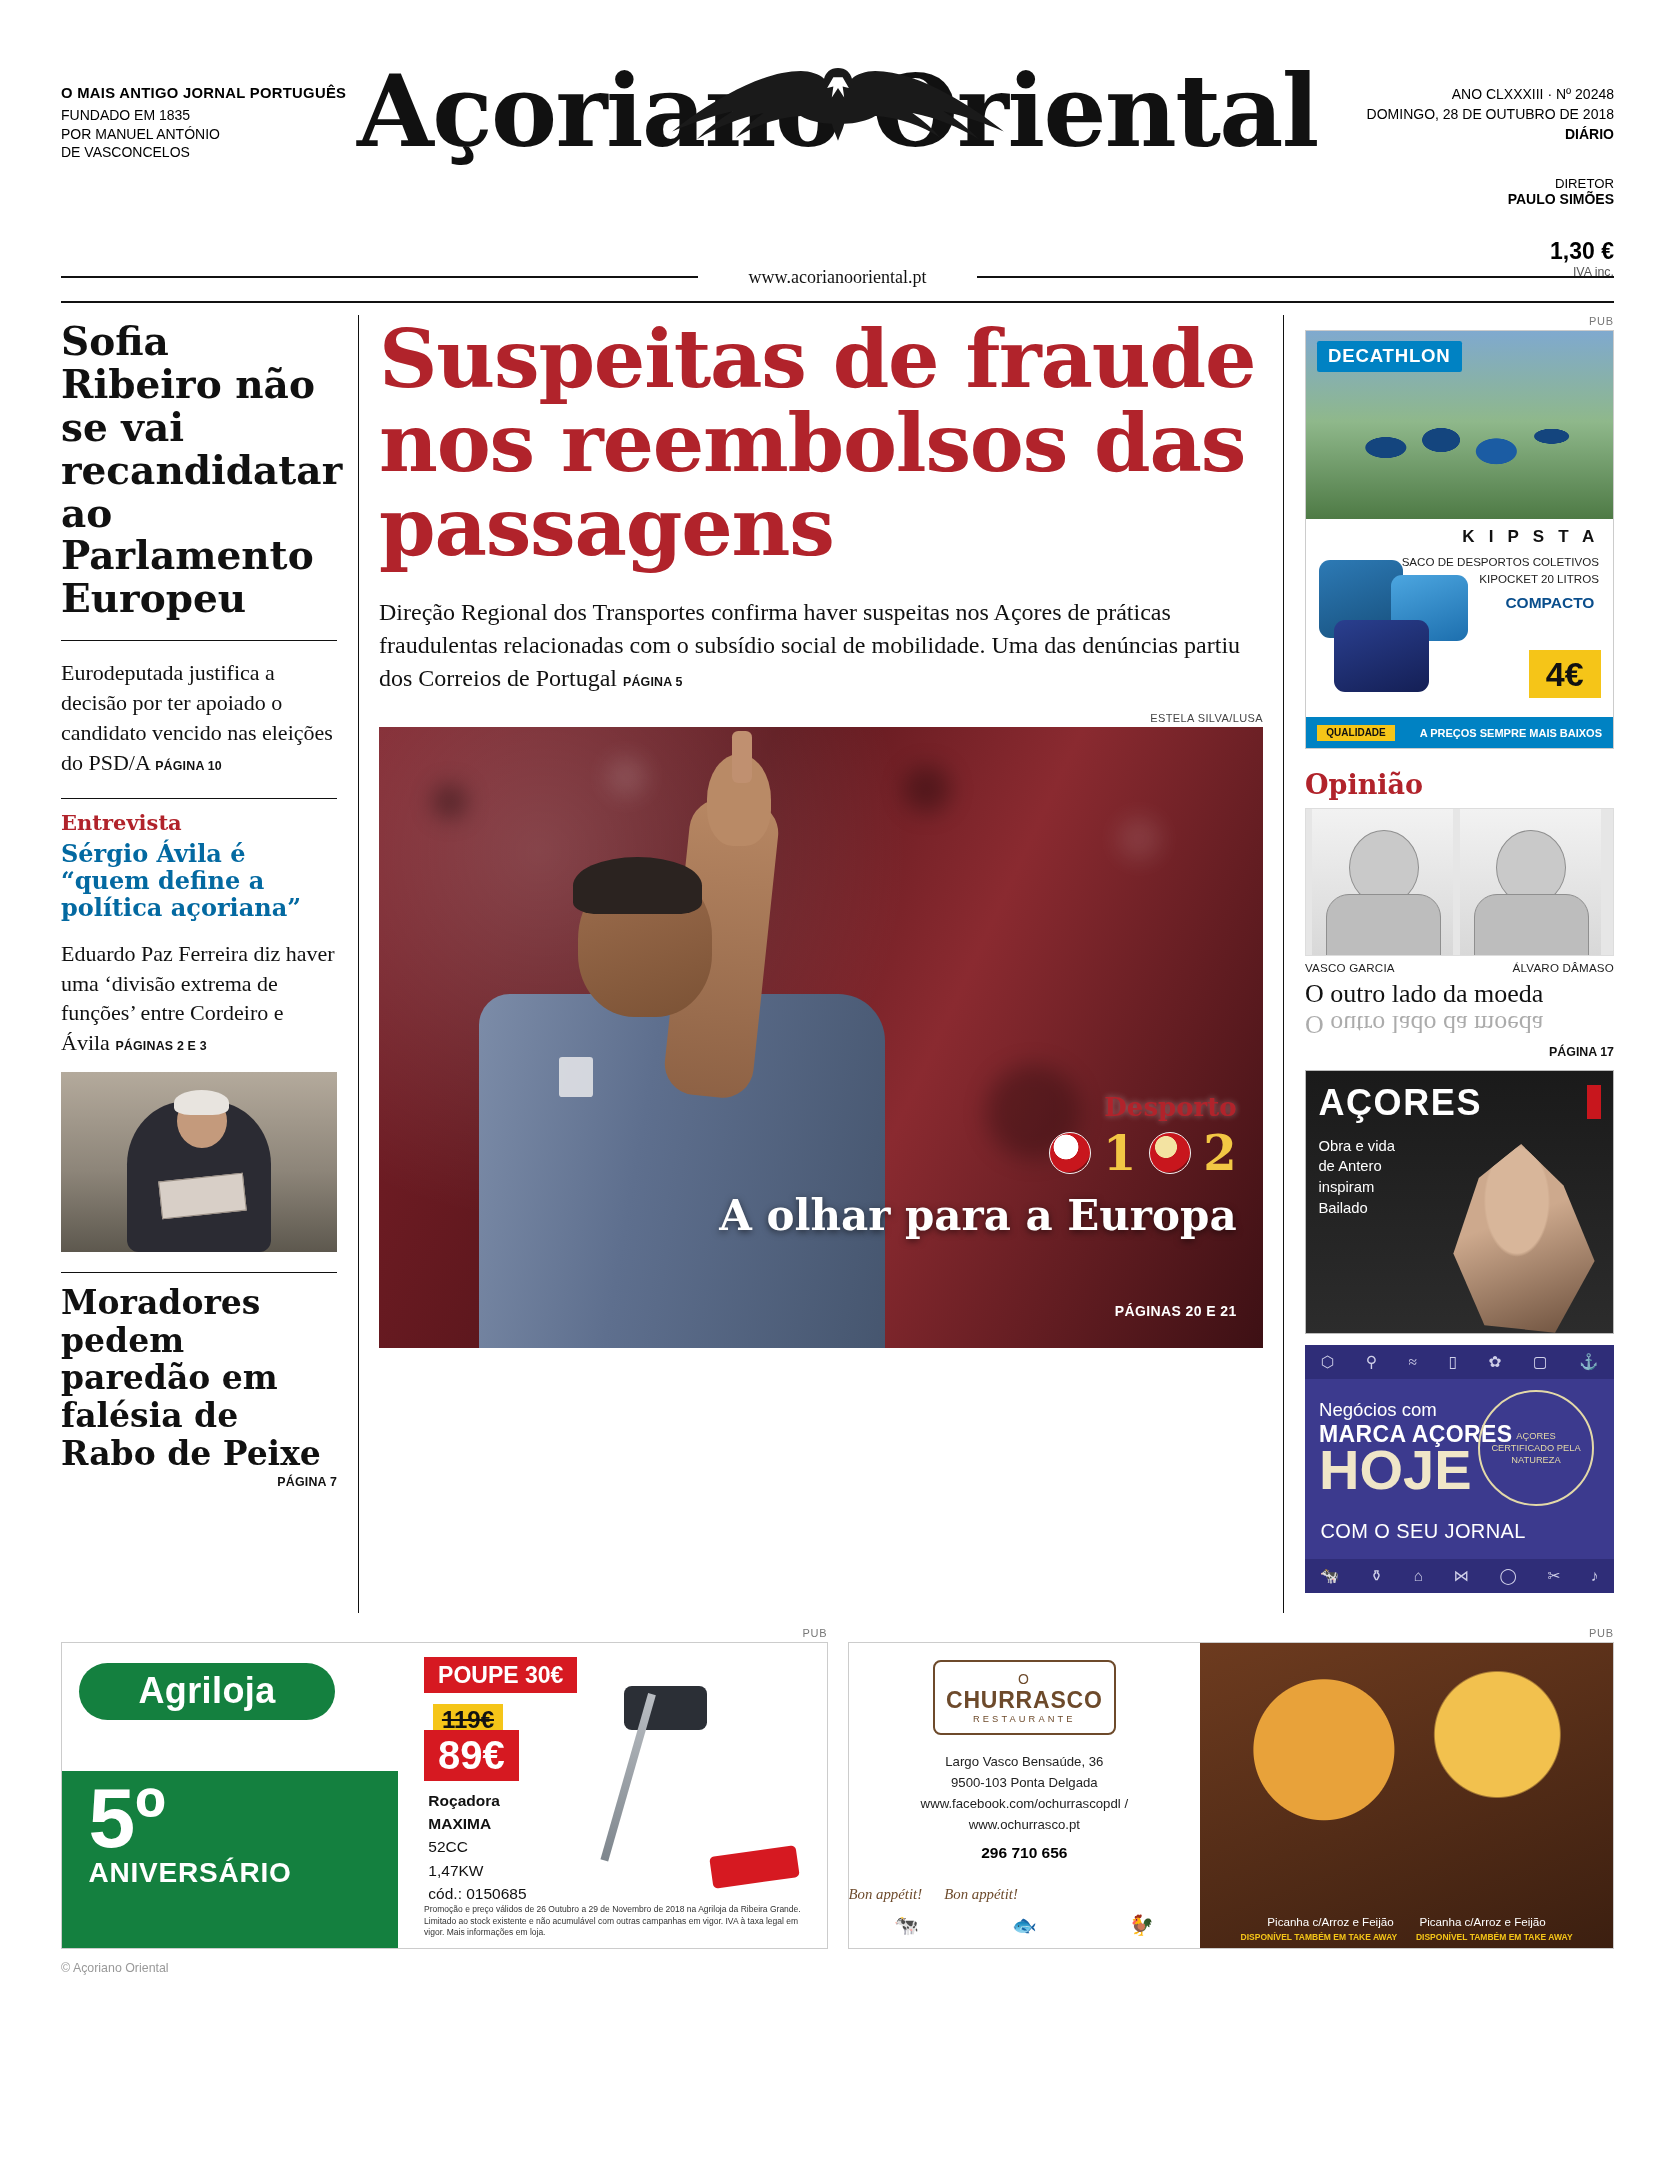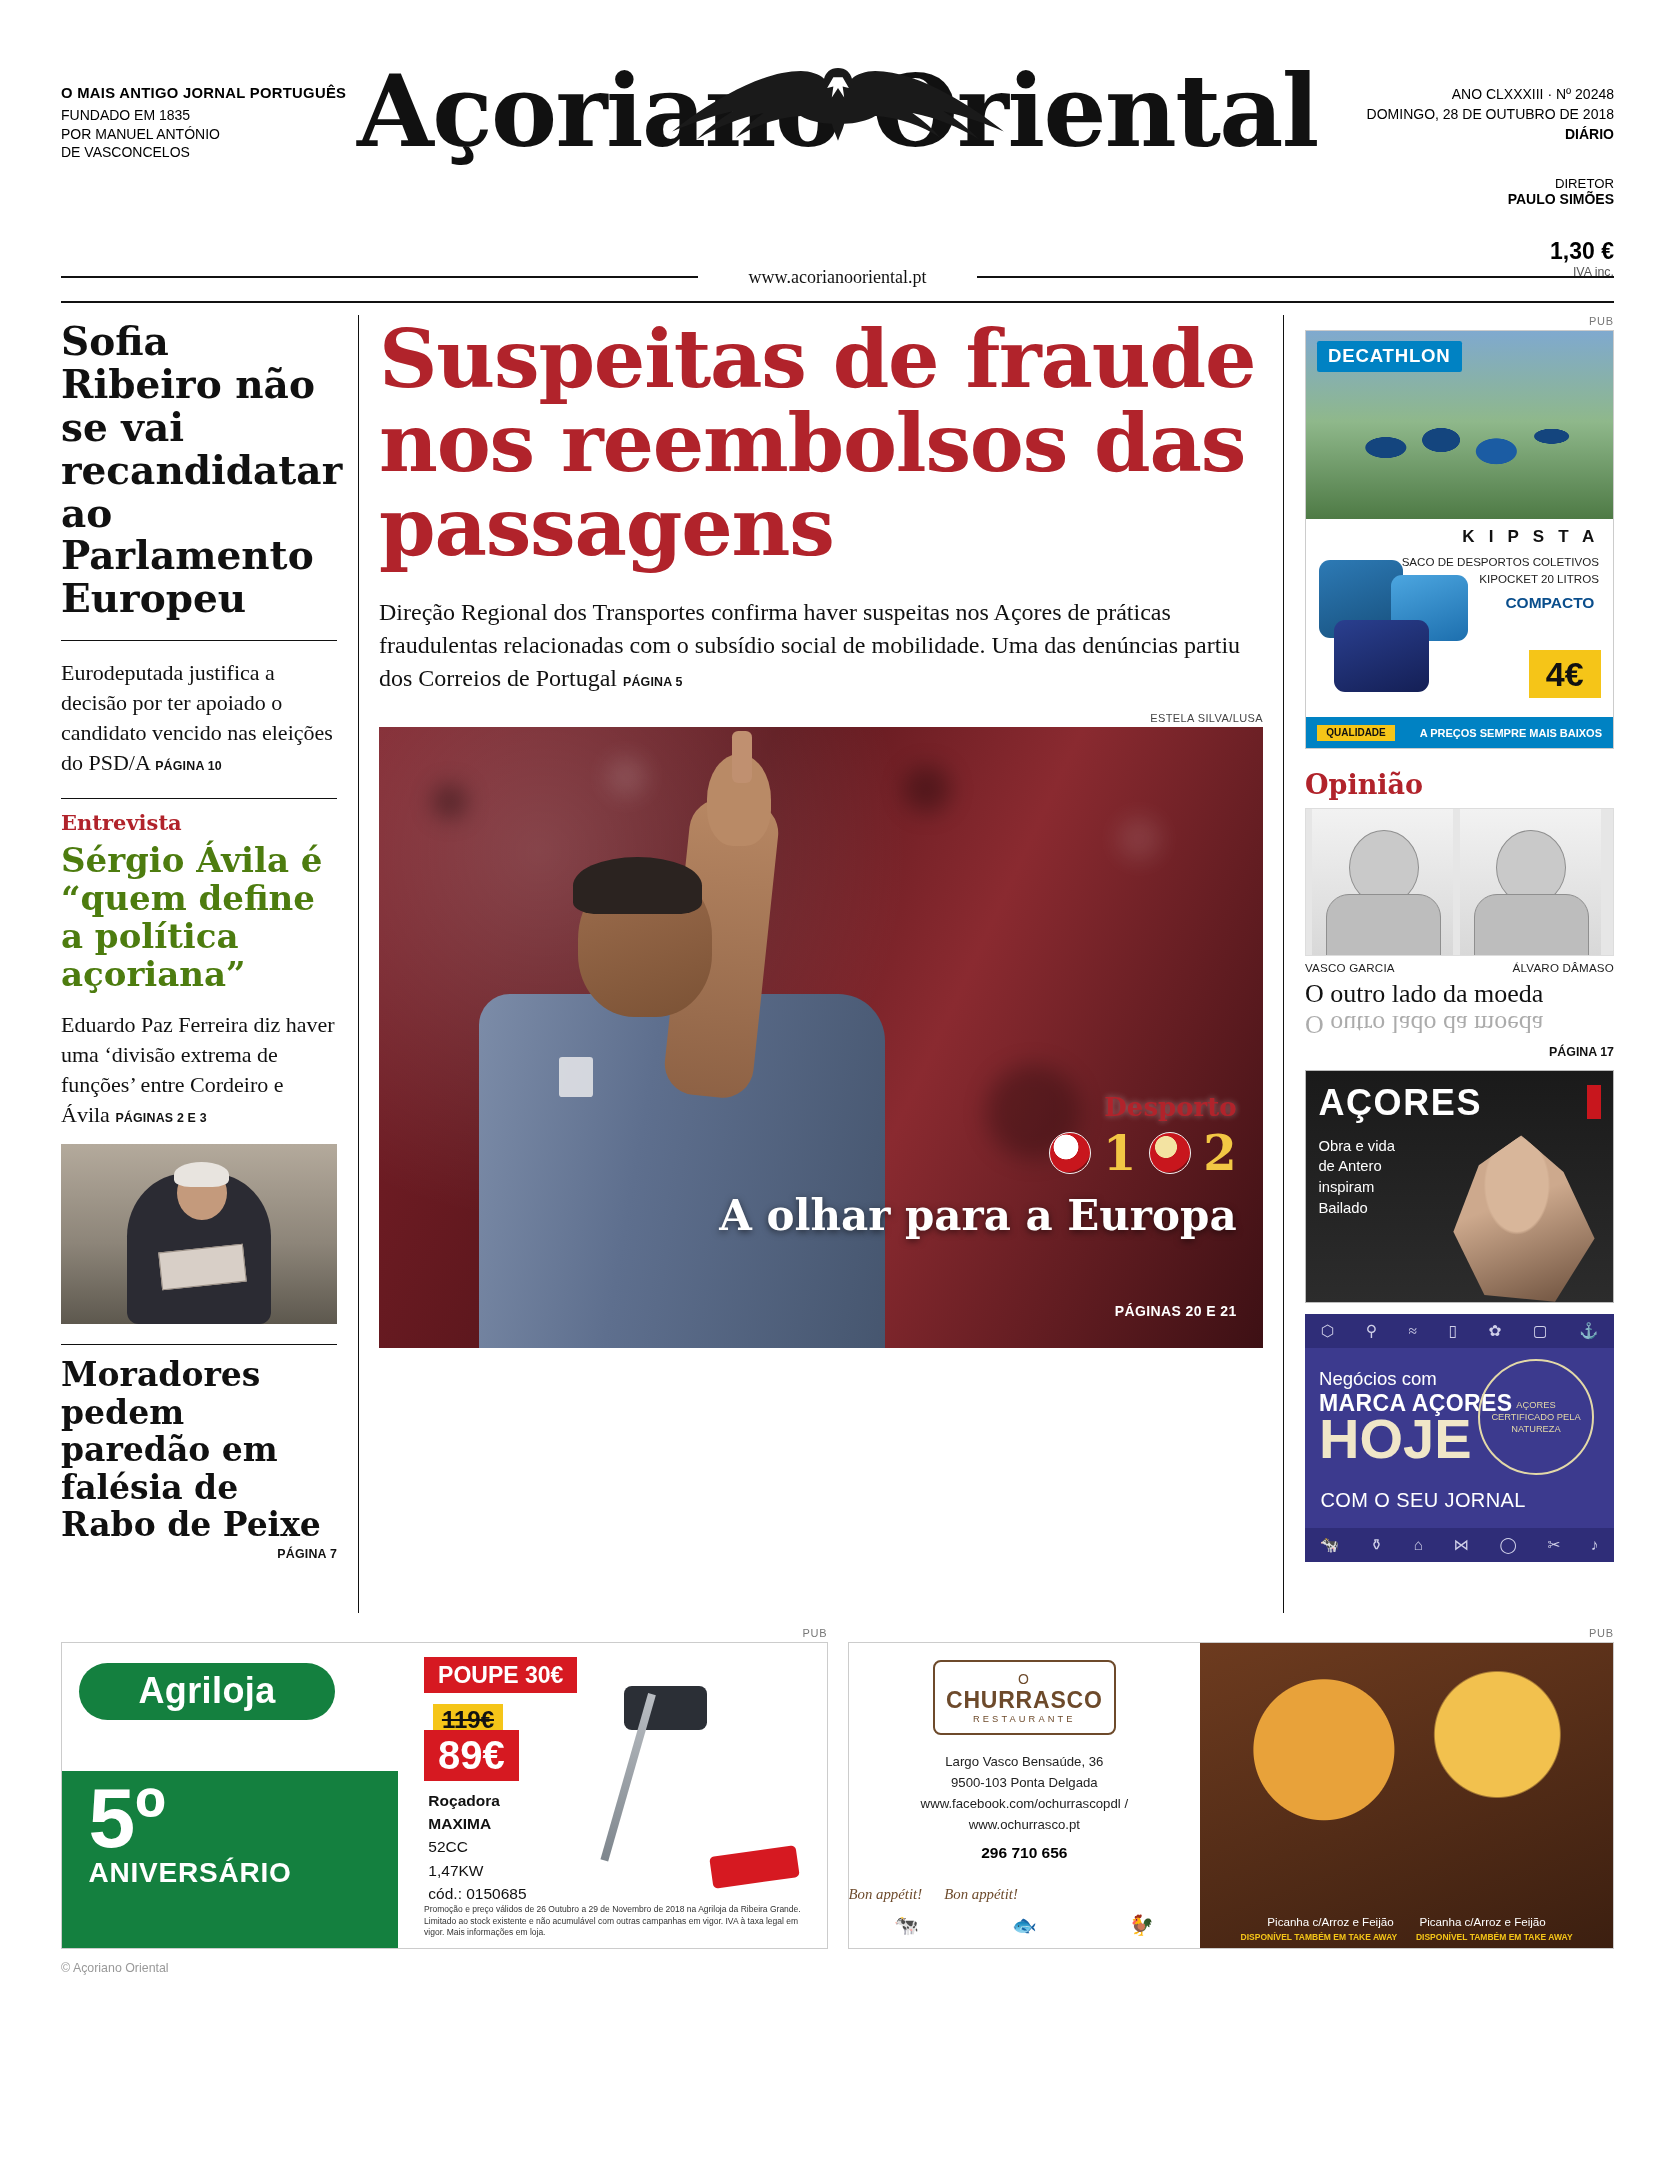--- a/index.html
+++ b/index.html
@@ -181,24 +181,24 @@
   .hr-thin { border: 0; border-top: 1.6px solid #111; margin: 20px 0 11px; }
   .kicker {
     font-family: "DejaVu Serif", serif;
     font-weight: bold;
     font-size: 21px;
     color: #b1232b;
     margin-bottom: 6.2px;
   }
   .entrevista-head {
     font-family: "DejaVu Serif", serif;
-    font-size: 34px;
+    font-size: 24px;
     line-height: 1.12;
     font-weight: bold;
-    color: #4d7c0f;
+    color: #0369a1;
   }
   .photo-ef {
     width: 100%;
     height: 180px;
     margin-top: 14px;
     background: linear-gradient(150deg,#8c8378 0%, #6f6a60 45%, #4b4840 100%);
     position: relative;
     overflow: hidden;
   }
   .photo-ef .wall { position:absolute; inset:0; background:
@@ -474,21 +474,21 @@
     font-size: 26px; color: #111; margin-top: 4.7px;
   }
   .op-title.mirror { transform: scaleY(-1); opacity: .35; margin-top: 0; }
   .op-page {
     font-family: "Liberation Sans", sans-serif;
     font-size: 12.4px; font-weight: bold; text-align: right; color: #111; margin-top: 6.2px;
   }
 
   .ad-acores {
     margin-top: 11px;
-    width: 100%; height: 233px;
+    width: 100%; height: 264px;
     position: relative; overflow: hidden;
     background: linear-gradient(180deg,#1a1a1a 0%, #2c2c2c 100%);
     border: 0.8px solid #bbb; box-sizing: border-box;
   }
   .ac-title {
     position: absolute; left: 12.4px; top: 11px;
     font-family: "Liberation Sans", sans-serif; font-weight: bold;
     font-size: 36px; letter-spacing: 1.6px; color: #fff;
   }
   .ac-bar { position: absolute; right: 12.4px; top: 14px; width: 14px; height: 34px; background: #c8161d; }

